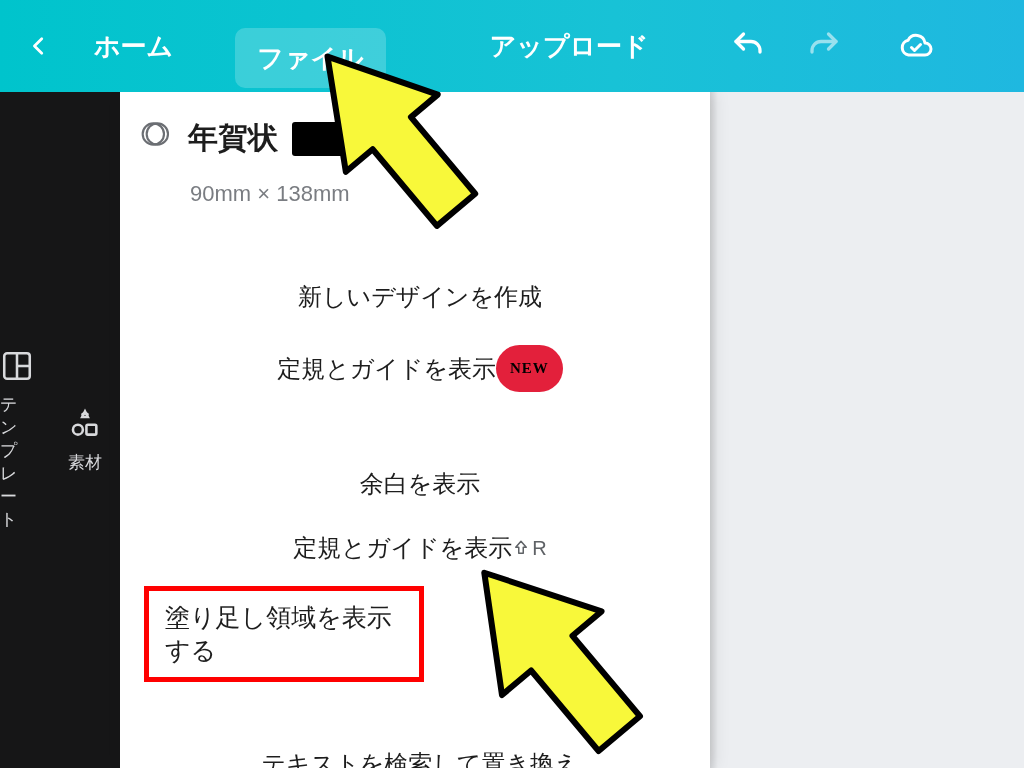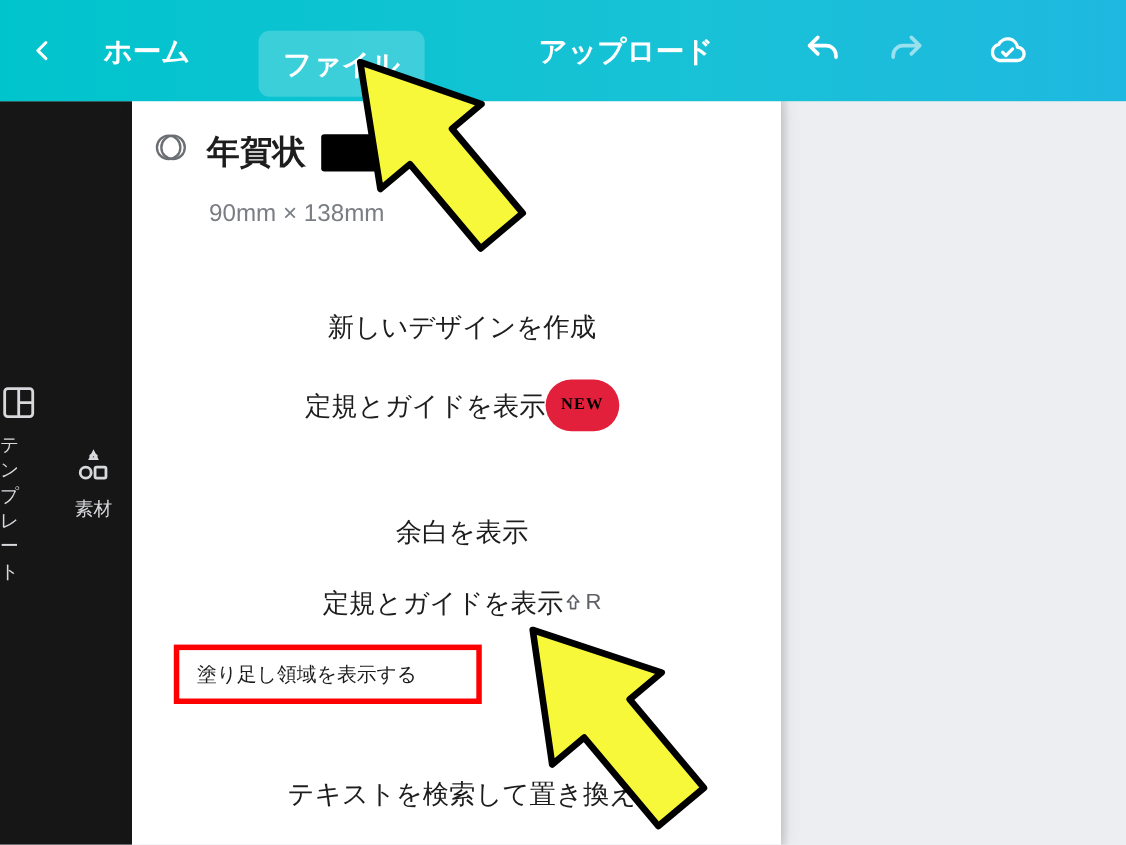--- a/index.html
+++ b/index.html
@@ -120,23 +120,23 @@
   }
   .menu-item .left { padding-left: 0; }
   .menu-item .left span { }
   .badge-new {
     background: #e3203b; color:#000000; font-weight:700; font-size:15px;
     letter-spacing: 1px; padding: 15px 14px; border-radius: 999px; font-family: Liberation Serif, serif;
   }
   .shortcut { color:#5f6266; font-size:20px; display:flex; align-items:center; gap:2px;}
   .redbox {
     border: 5px solid #ff0000;
-    margin: 6px 28px;
+    margin: 6px 14px;
     padding: 10px 16px;
-    font-size: 18px;
+    font-size: 25px;
     width: 280px;
   }
   .menu-group { margin-left: 10px; }
   .dims-wrap { padding-bottom: 10px;}
 
   
   .arrow {
     position: absolute;
     z-index: 50;
     pointer-events: none;

